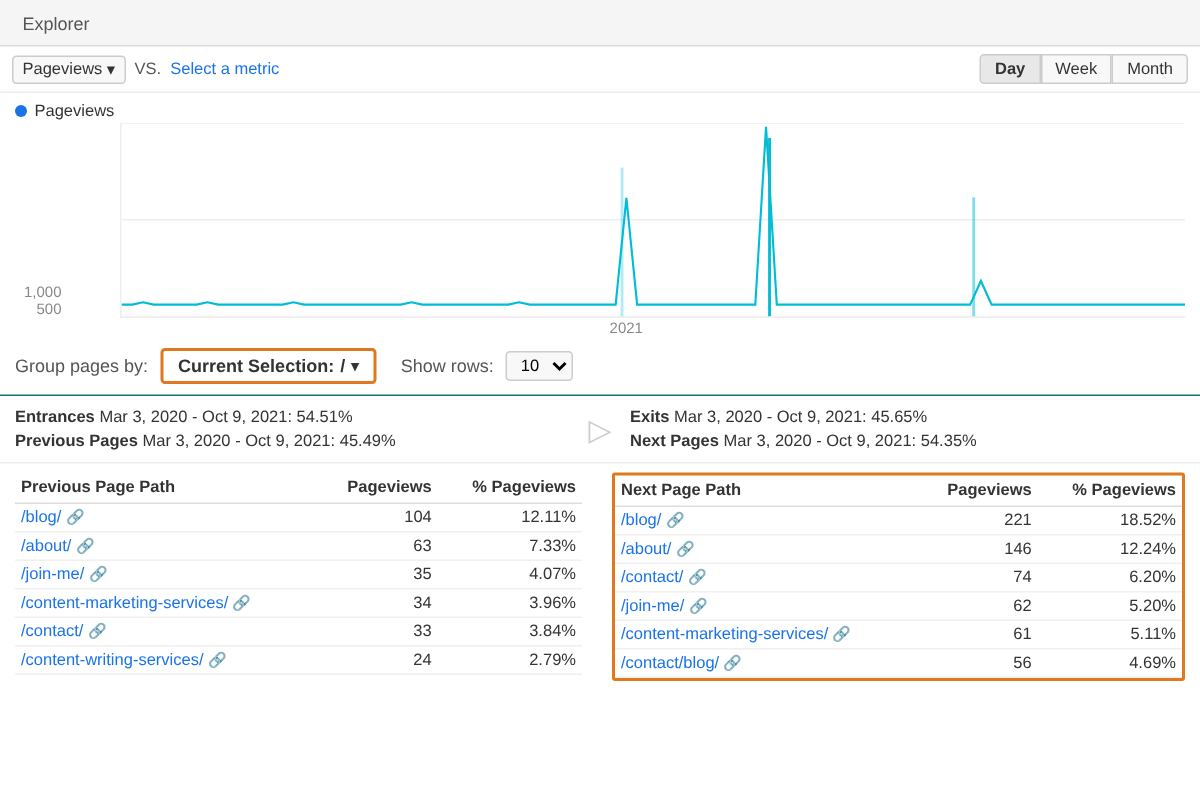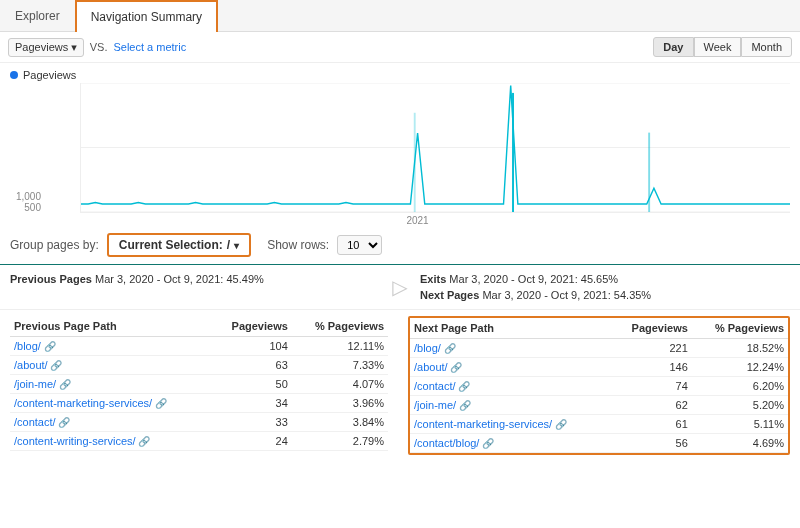--- a/index.html
+++ b/index.html
@@ -221,21 +221,20 @@
     }
     tbody tr td.right { text-align: right; }
     .page-link { color: #1a73e8; cursor: pointer; }
     .page-icon { color: #aaa; font-size: 10px; cursor: pointer; }
   </style>
 </head>
 <body>
 
 <div class="tabs">
   <div class="tab">Explorer</div>
-  <div class="tab active">Navigation Summary</div>
 </div>
 
 <div class="toolbar">
   <div class="toolbar-left">
     <div class="metric-select">
       <span>Pageviews</span>
       <span>▾</span>
     </div>
     <span class="vs-label">VS.</span>
     <span class="select-metric">Select a metric</span>
@@ -288,20 +287,25 @@
   <span class="show-rows-label">Show rows:</span>
   <select class="rows-select">
     <option>10</option>
     <option>25</option>
     <option>50</option>
   </select>
 </div>
 
 <div class="stats-row">
   <div class="stats-left">
+    <div class="stat-line">
+      <span class="stat-bold">Entrances</span>
+      <span>Mar 3, 2020 - Oct 9, 2021:</span>
+      <span>54.51%</span>
+    </div>
     <div class="stat-line">
       <span class="stat-bold">Previous Pages</span>
       <span>Mar 3, 2020 - Oct 9, 2021:</span>
       <span>45.49%</span>
     </div>
   </div>
   <div class="stats-arrow">
     <span class="arrow-icon">▷</span>
   </div>
   <div class="stats-right">
@@ -344,21 +348,21 @@
       <span class="page-icon">🔗</span>
     </td>
     <td class="right">63</td>
     <td class="right">7.33%</td>
   </tr>
           <tr>
     <td>
       <span class="page-link">/join-me/</span>
       <span class="page-icon">🔗</span>
     </td>
-    <td class="right">50</td>
+    <td class="right">35</td>
     <td class="right">4.07%</td>
   </tr>
           <tr>
     <td>
       <span class="page-link">/content-marketing-services/</span>
       <span class="page-icon">🔗</span>
     </td>
     <td class="right">34</td>
     <td class="right">3.96%</td>
   </tr>

